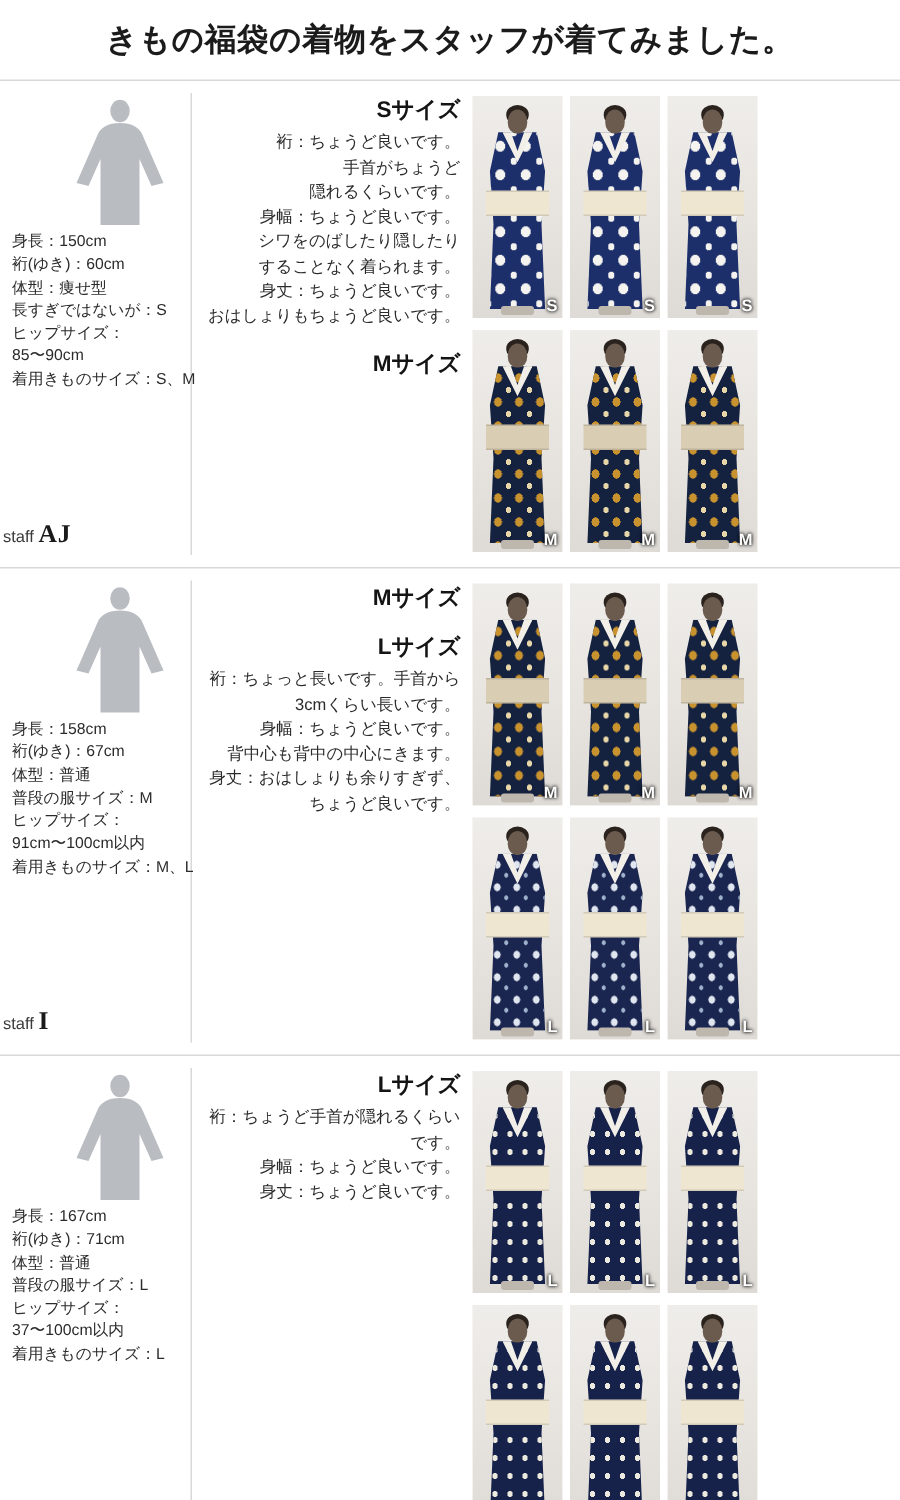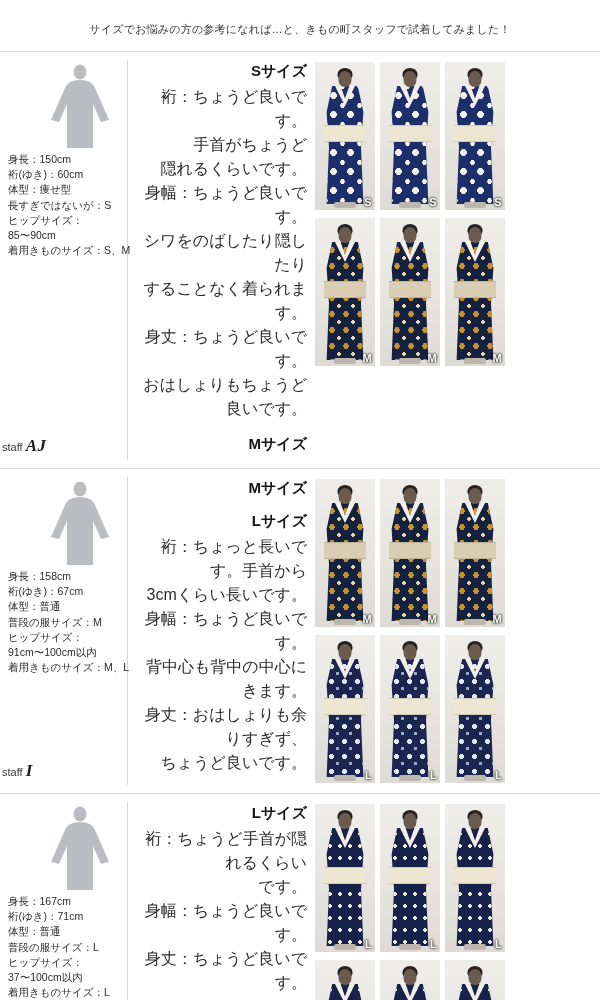--- a/index.html
+++ b/index.html
@@ -65,21 +65,20 @@
     bottom: 4px;
     font-size: 11px;
     color: #3a3a3a;
     white-space: nowrap;
   }
   .staff-name b {
     font-family: "Liberation Serif", "DejaVu Serif", serif;
     font-size: 17px;
     letter-spacing: 0.5px;
     color: #1a1a1a;
-    font-style: italic;
   }
   .specs {
     margin-top: 2px;
     font-size: 10.5px;
     line-height: 1.45;
     color: #2b2b2b;
   }
   .specs div { white-space: nowrap; }
 
   
@@ -90,21 +89,21 @@
     text-align: right;
   }
   .size-group + .size-group { margin-top: 14px; }
   .size-heading {
     font-size: 15px;
     font-weight: bold;
     color: #141414;
     margin-bottom: 4px;
   }
   .size-note {
-    font-size: 16px;
+    font-size: 11px;
     line-height: 1.5;
     color: #2b2b2b;
     white-space: pre-line;
   }
 
   
   .staff-right {
     flex: 1 1 auto;
     padding: 2px 6px 2px 2px;
   }
@@ -170,21 +169,21 @@
   
   .pat-dots  { background-color: #1d2f6b; background-image: radial-gradient(#f4f3ef 3.2px, transparent 3.4px), radial-gradient(#f4f3ef 2.1px, transparent 2.3px); background-size: 17px 19px, 17px 19px; background-position: 0 0, 9px 10px; }
   .pat-flor  { background-color: #14223f; background-image: radial-gradient(#c8922f 2.6px, transparent 2.8px), radial-gradient(#e7d6a8 1.6px, transparent 1.8px); background-size: 14px 16px, 14px 16px; background-position: 0 0, 7px 8px; }
   .pat-small { background-color: #17224a; background-image: radial-gradient(#eceadf 1.7px, transparent 1.9px); background-size: 10px 12px; }
   .pat-petal { background-color: #1a2550; background-image: radial-gradient(#dfe6ef 2.2px, transparent 2.4px), radial-gradient(#9fb2cc 1.3px, transparent 1.5px); background-size: 13px 15px, 13px 15px; background-position: 0 0, 6px 7px; }
 </style>
 </head>
 <body>
 
 <div class="header">
-  <div class="subtitle">サイズでお悩みの方の参考になれば…と、きもの町スタッフで試着してみました！</div>
+  <div class="title">きもの福袋の着物をスタッフが着てみました。</div>
 </div>
 <div class="divider"></div>
 
 <div id="staff-container">
   <div class="staff-block">
     <div class="staff-left">
       <div class="figure-wrap">
         <svg width="70" height="86" viewBox="0 0 70 86" aria-hidden="true">
           <g fill="#b9bdc2">
             <ellipse cx="35" cy="8" rx="6.5" ry="7.5"></ellipse>

